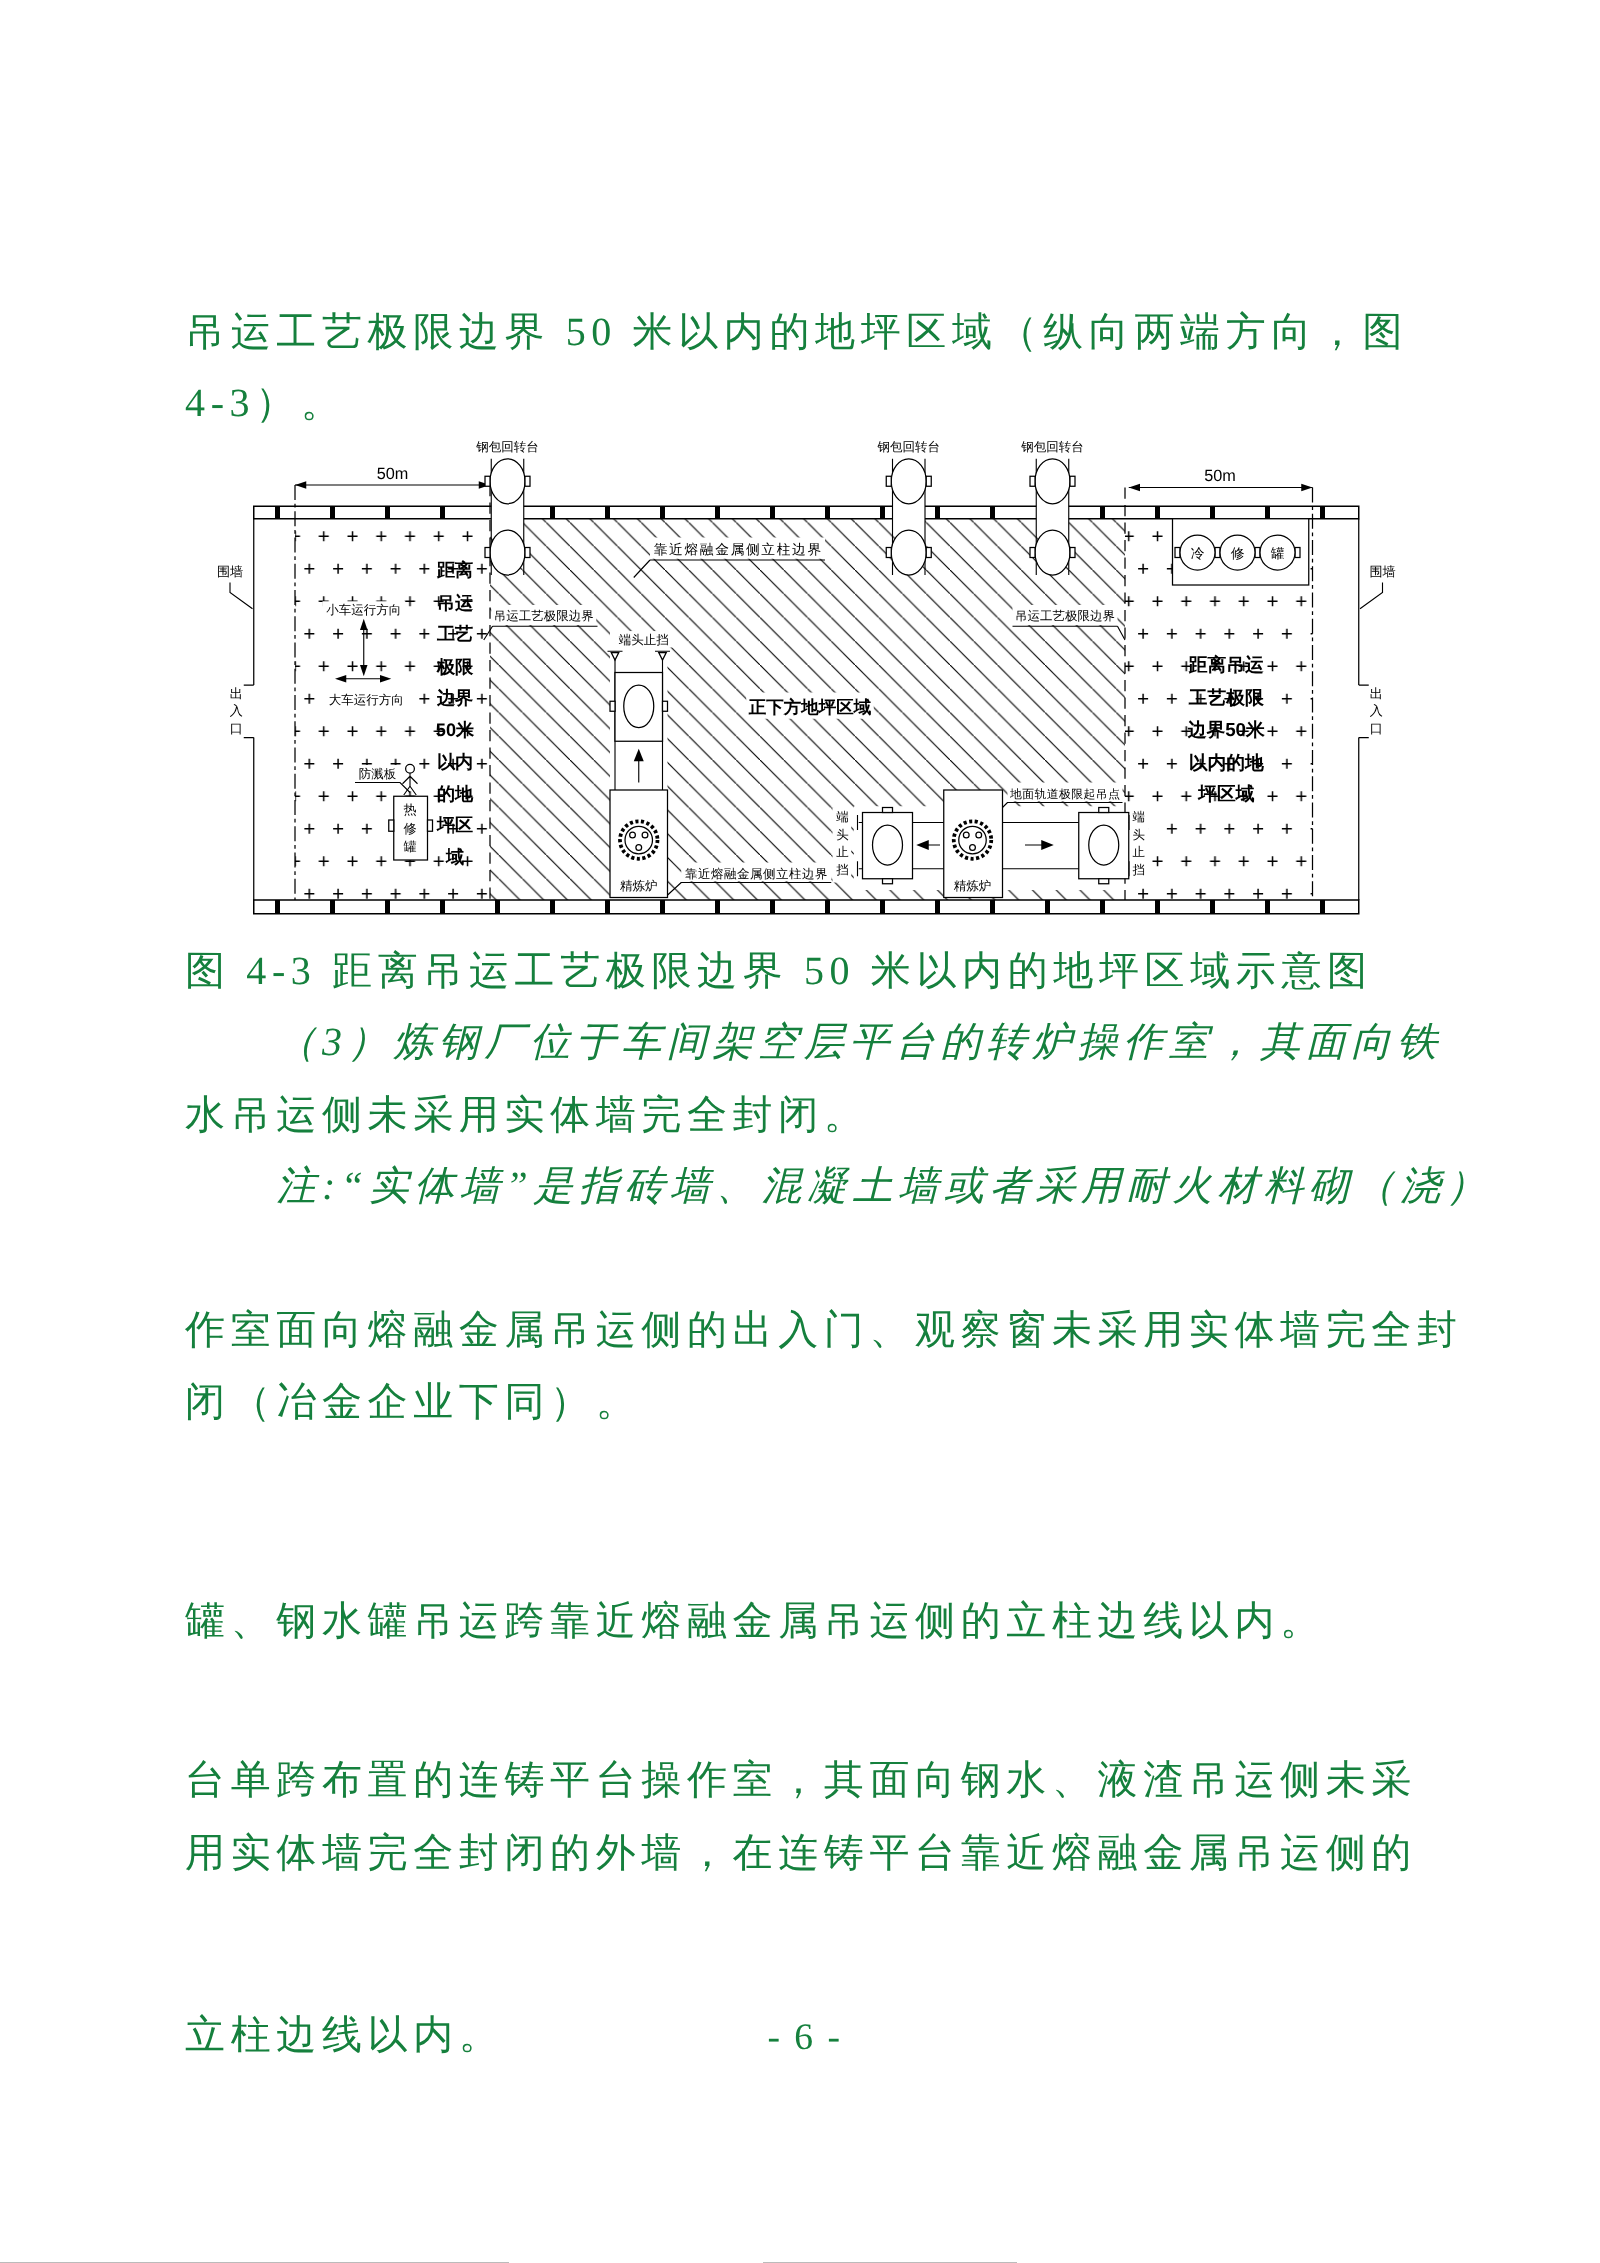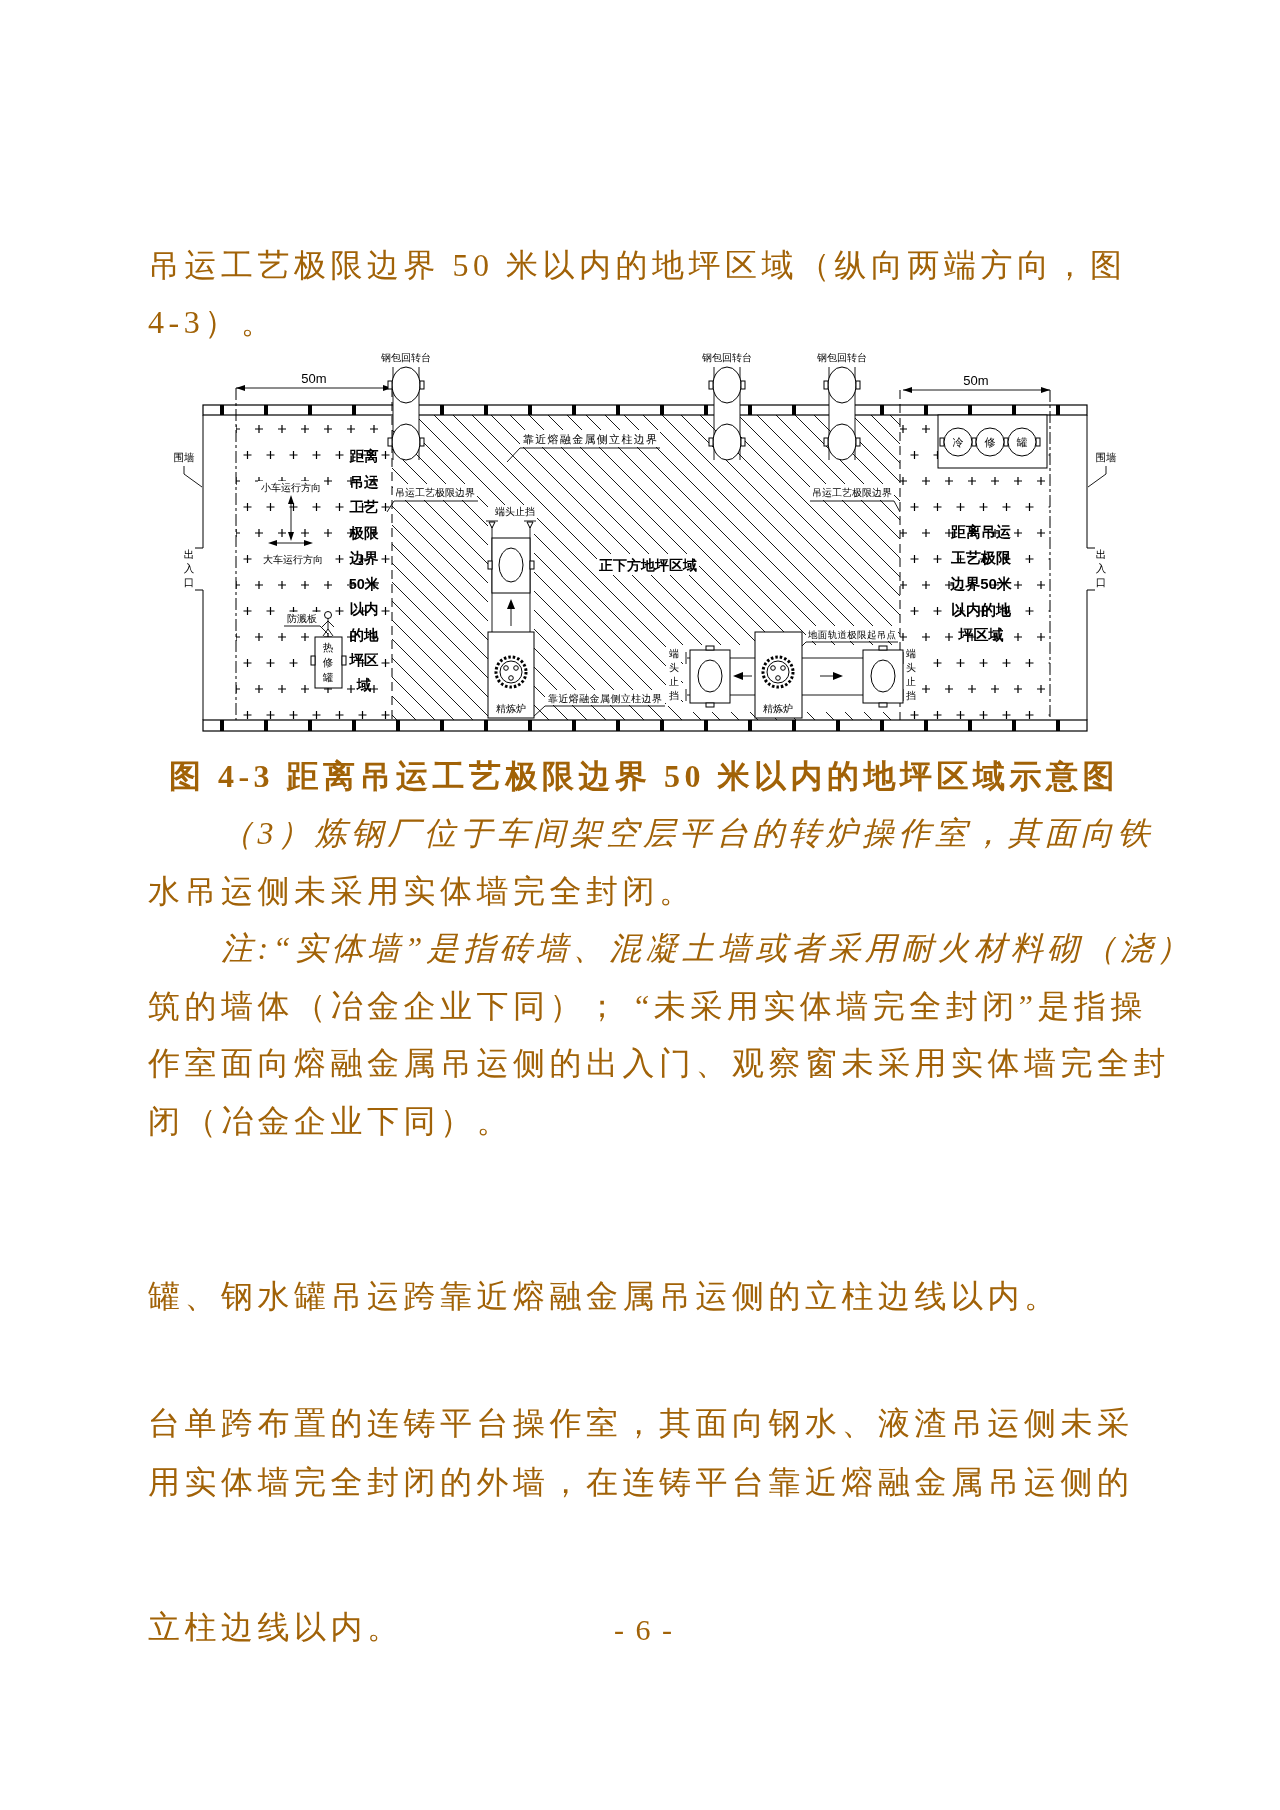--- a/index.html
+++ b/index.html
@@ -1,26 +1,26 @@
 <!DOCTYPE html>
 <html><head>
 <meta charset="utf-8">
 <style>
   html,body{margin:0;padding:0;background:#888;}
   .page{
     position:relative;width:1280px;height:1810px;background:#ffffff;
-    margin:0 auto;overflow:hidden;color:#a16207;
+    margin:0 auto;overflow:hidden;color:#15803d;
     font-family:"Liberation Serif","DejaVu Serif",serif;
   }
   .bline{
     position:absolute;left:148px;width:992px;height:44px;
     font-size:32px;letter-spacing:4.5px;white-space:nowrap;line-height:44px;
   }
   .ind{left:221px;font-style:italic;}
-  .center{text-align:center;font-weight:bold;}
+  .center{text-align:left;}
   .pagenum{
     position:absolute;left:148px;width:992px;top:1613px;text-align:center;
     font-size:30px;letter-spacing:2px;
   }
   .diagram{position:absolute;left:165px;top:345px;width:960px;height:400px;}
   svg text{
     font-family:"Liberation Serif","DejaVu Serif",serif;
     fill:#000;text-anchor:middle;
   }
   svg .lat{font-family:"Liberation Sans","DejaVu Sans",sans-serif;}
@@ -40,21 +40,20 @@
 
   <div class="bline" style="top:243px">吊运工艺极限边界 50 米以内的地坪区域（纵向两端方向，图</div>
   <div class="bline" style="top:300px">4-3）。</div>
 
   <div class="bline center" style="top:754px">图 4-3 距离吊运工艺极限边界 50 米以内的地坪区域示意图</div>
 
   <div class="bline ind" style="top:811px">（3）炼钢厂位于车间架空层平台的转炉操作室，其面向铁</div>
   <div class="bline" style="top:869px">水吊运侧未采用实体墙完全封闭。</div>
 
   <div class="bline ind" style="top:926px">注:“实体墙”是指砖墙、混凝土墙或者采用耐火材料砌（浇）</div>
-  <div class="bline" style="top:984px">筑的墙体（冶金企业下同）； “未采用实体墙完全封闭”是指操</div>
   <div class="bline" style="top:1041px">作室面向熔融金属吊运侧的出入门、观察窗未采用实体墙完全封</div>
   <div class="bline" style="top:1099px">闭（冶金企业下同）。</div>
 
   <div class="bline" style="top:1274px">罐、钢水罐吊运跨靠近熔融金属吊运侧的立柱边线以内。</div>
 
   <div class="bline" style="top:1401px">台单跨布置的连铸平台操作室，其面向钢水、液渣吊运侧未采</div>
   <div class="bline" style="top:1460px">用实体墙完全封闭的外墙，在连铸平台靠近熔融金属吊运侧的</div>
   <div class="bline" style="top:1605px">立柱边线以内。</div>
 
   <div class="pagenum">- 6 -</div>

